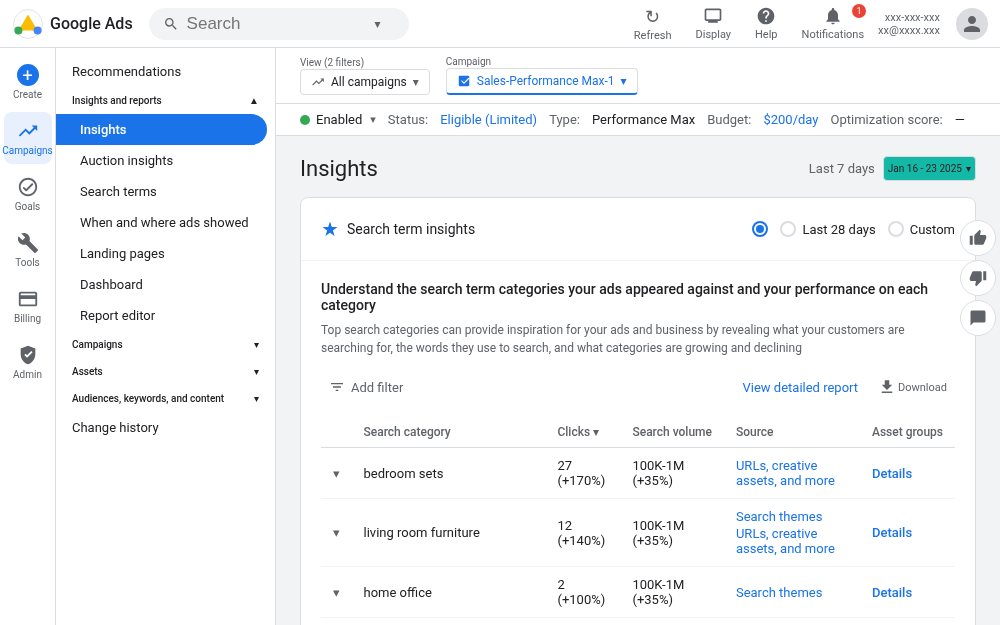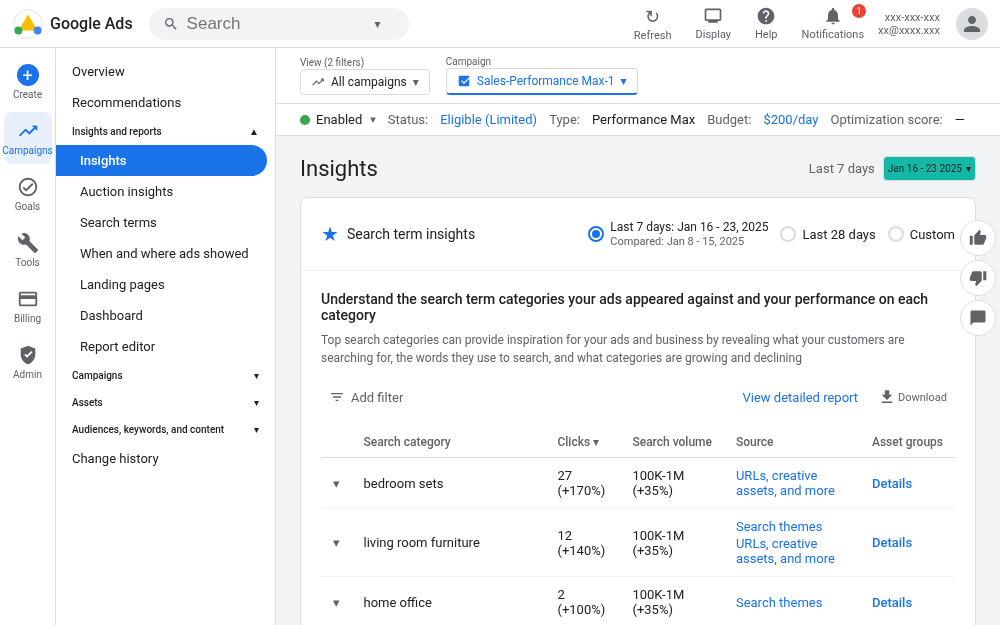--- a/index.html
+++ b/index.html
@@ -236,23 +236,20 @@
     <div class="icon-btn">
       <svg width="22" height="22" viewBox="0 0 24 24" fill="#5f6368">
         <path d="M12 2L4 5v6.09c0 5.05 3.41 9.76 8 10.91 4.59-1.15 8-5.86 8-10.91V5l-8-3zm-1 13l-3-3 1.41-1.41L11 12.17l4.59-4.58L17 9l-6 6z"></path>
       </svg>
       <span>Admin</span>
     </div>
   </div>
 
   <div class="sidebar">
     <div class="sidebar-item">
-      <span>Overview</span>
-    </div>
-    <div class="sidebar-item">
       <span>Recommendations</span>
     </div>
     <div class="sidebar-group-header">
       <span>Insights and reports</span>
       <span>▲</span>
     </div>
     <div class="sidebar-sub">
       <div class="sidebar-item active">
         <span>Insights</span>
       </div>
@@ -350,21 +347,20 @@
           <div class="card-header-left">
             <svg width="18" height="18" viewBox="0 0 24 24" fill="#1a73e8">
               <path d="M12 2l2.4 7.4H22l-6.2 4.5 2.4 7.4L12 17l-6.2 4.3 2.4-7.4L2 9.4h7.6z"></path>
             </svg>
             <span>Search term insights</span>
           </div>
           <div class="card-header-right">
             <div class="radio-group">
               <div class="radio-item">
                 <div class="radio-circle selected"></div>
-                <span style="font-size:12px;">Last 7 days: Jan 16 - 23, 2025<br><span style="font-size:11px;color:#5f6368;">Compared: Jan 8 - 15, 2025</span></span>
               </div>
               <div class="radio-item">
                 <div class="radio-circle"></div>
                 <span>Last 28 days</span>
               </div>
               <div class="radio-item">
                 <div class="radio-circle"></div>
                 <span>Custom</span>
               </div>
             </div>

